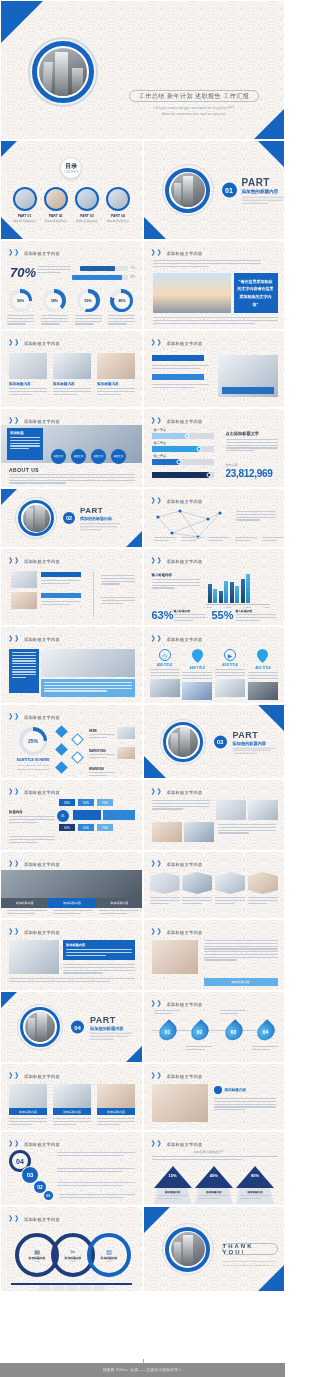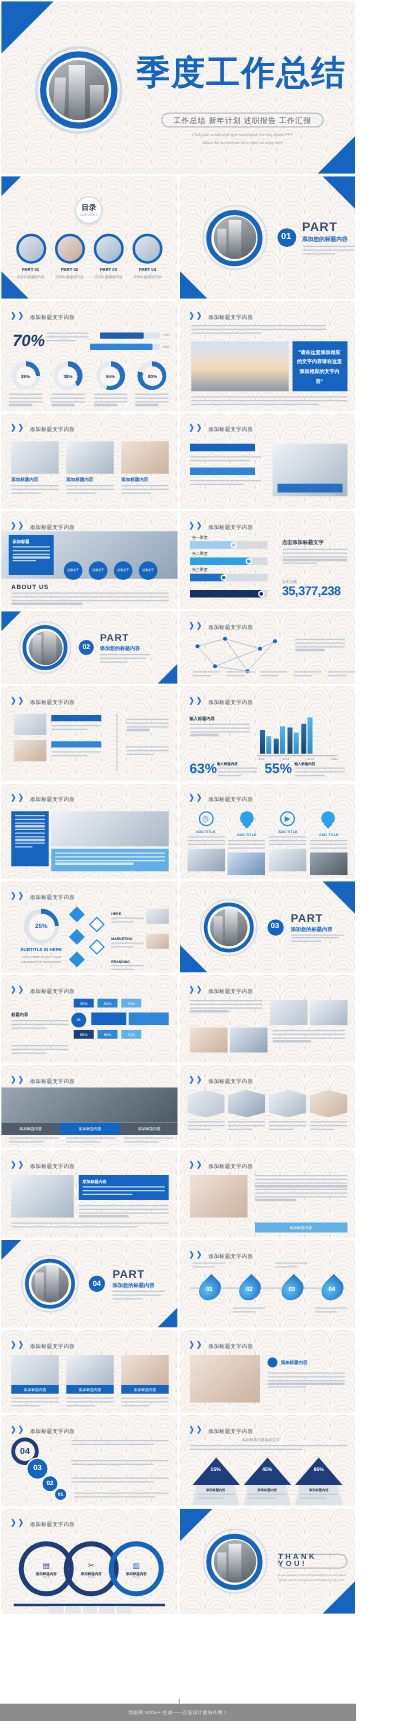--- a/index.html
+++ b/index.html
@@ -267,21 +267,20 @@
     <div class="wavebg"></div>
     <div class="tri-tl"></div>
     <div class="tri-br"></div>
     <div class="cover-ring">
       <div class="cover-ring2">
         <div class="cover-photo">
             <i></i>
           </div>
       </div>
     </div>
-    <div class="cover-title">季度工作总结</div>
     <div class="cover-sub">工作总结  新年计划  述职报告  工作汇报</div>
     <div class="cover-en">
       <div>Click your words and type summarize the key phase PPT</div>
       <div>About the summarize here input an copy here</div>
     </div>
   </div>
 
   <div class="row">
     <div class="slide half" style="height:100px">
       <div class="wavebg"></div>
@@ -551,21 +550,21 @@
       </div>
       <div style="position:absolute;left:82px;top:22px;font-size:4.2px;color:#2b3a4a;font-weight:bold">点击添加标题文字</div>
       <div class="lines" style="position:absolute;left:82px;top:30px;width:52px">
         <i style="width:100%"></i>
           <i style="width:100%"></i>
           <i style="width:100%"></i>
           <i style="width:100%"></i>
           <i style="width:55%"></i>
       </div>
       <div style="position:absolute;left:82px;top:54px;font-size:3px;color:#8a949f">全年总额</div>
-      <div class="bignum" style="left:82px;top:59px">35,377,238</div>
+      <div class="bignum" style="left:82px;top:59px">23,812,969</div>
     </div>
   </div>
 
   <div class="row">
     <div class="slide half" style="height:60px">
       <div class="wavebg"></div>
       <div class="tri-tl tri-sm-tl"></div>
       <div class="tri-br tri-sm-br"></div>
       <div class="sec-ring" style="width:42px;height:42px;left:14px">
         <div class="sec-ring2" style="width:36px;height:36px;border-width:3px">

